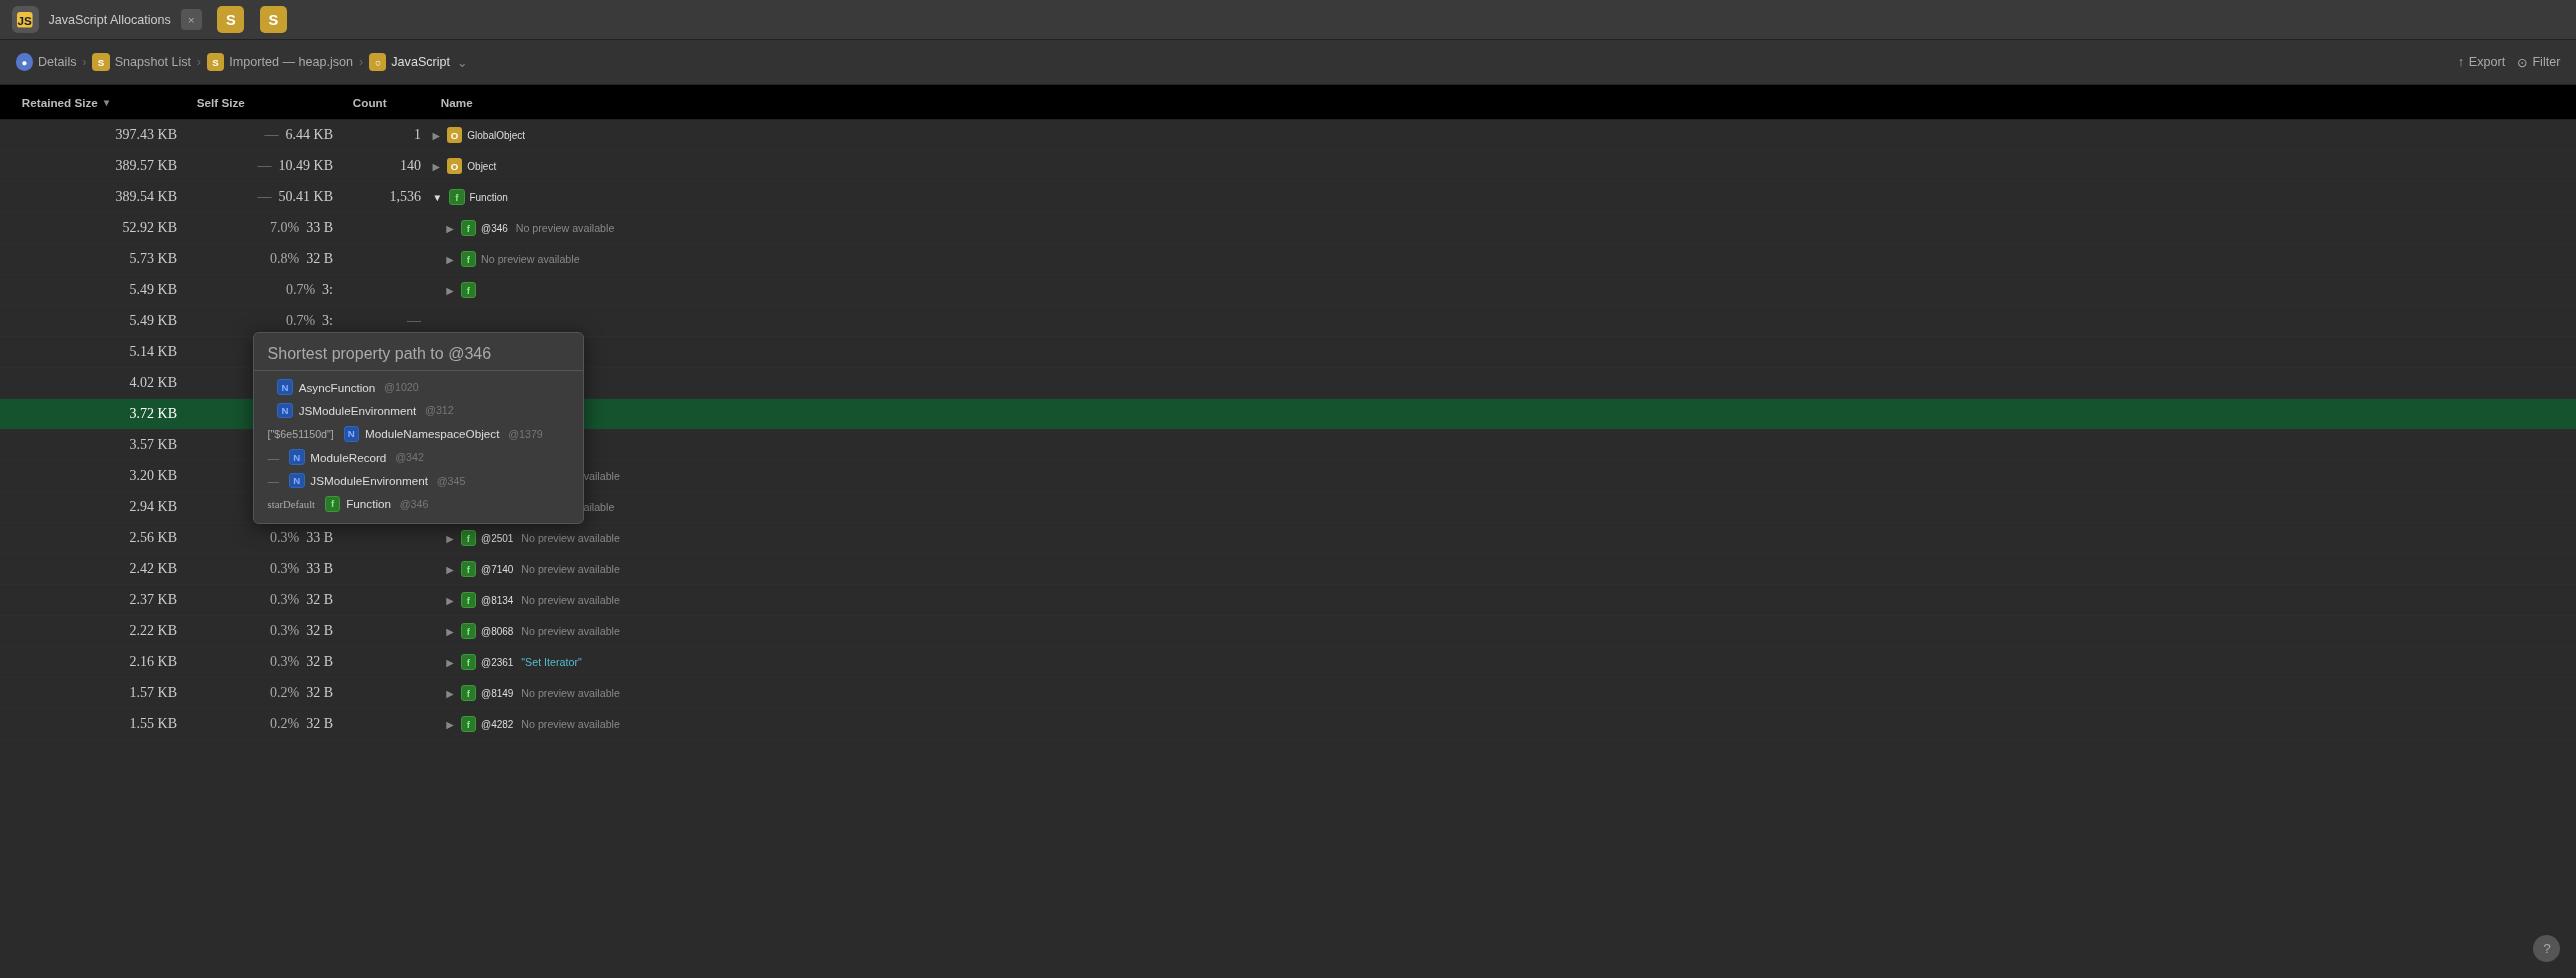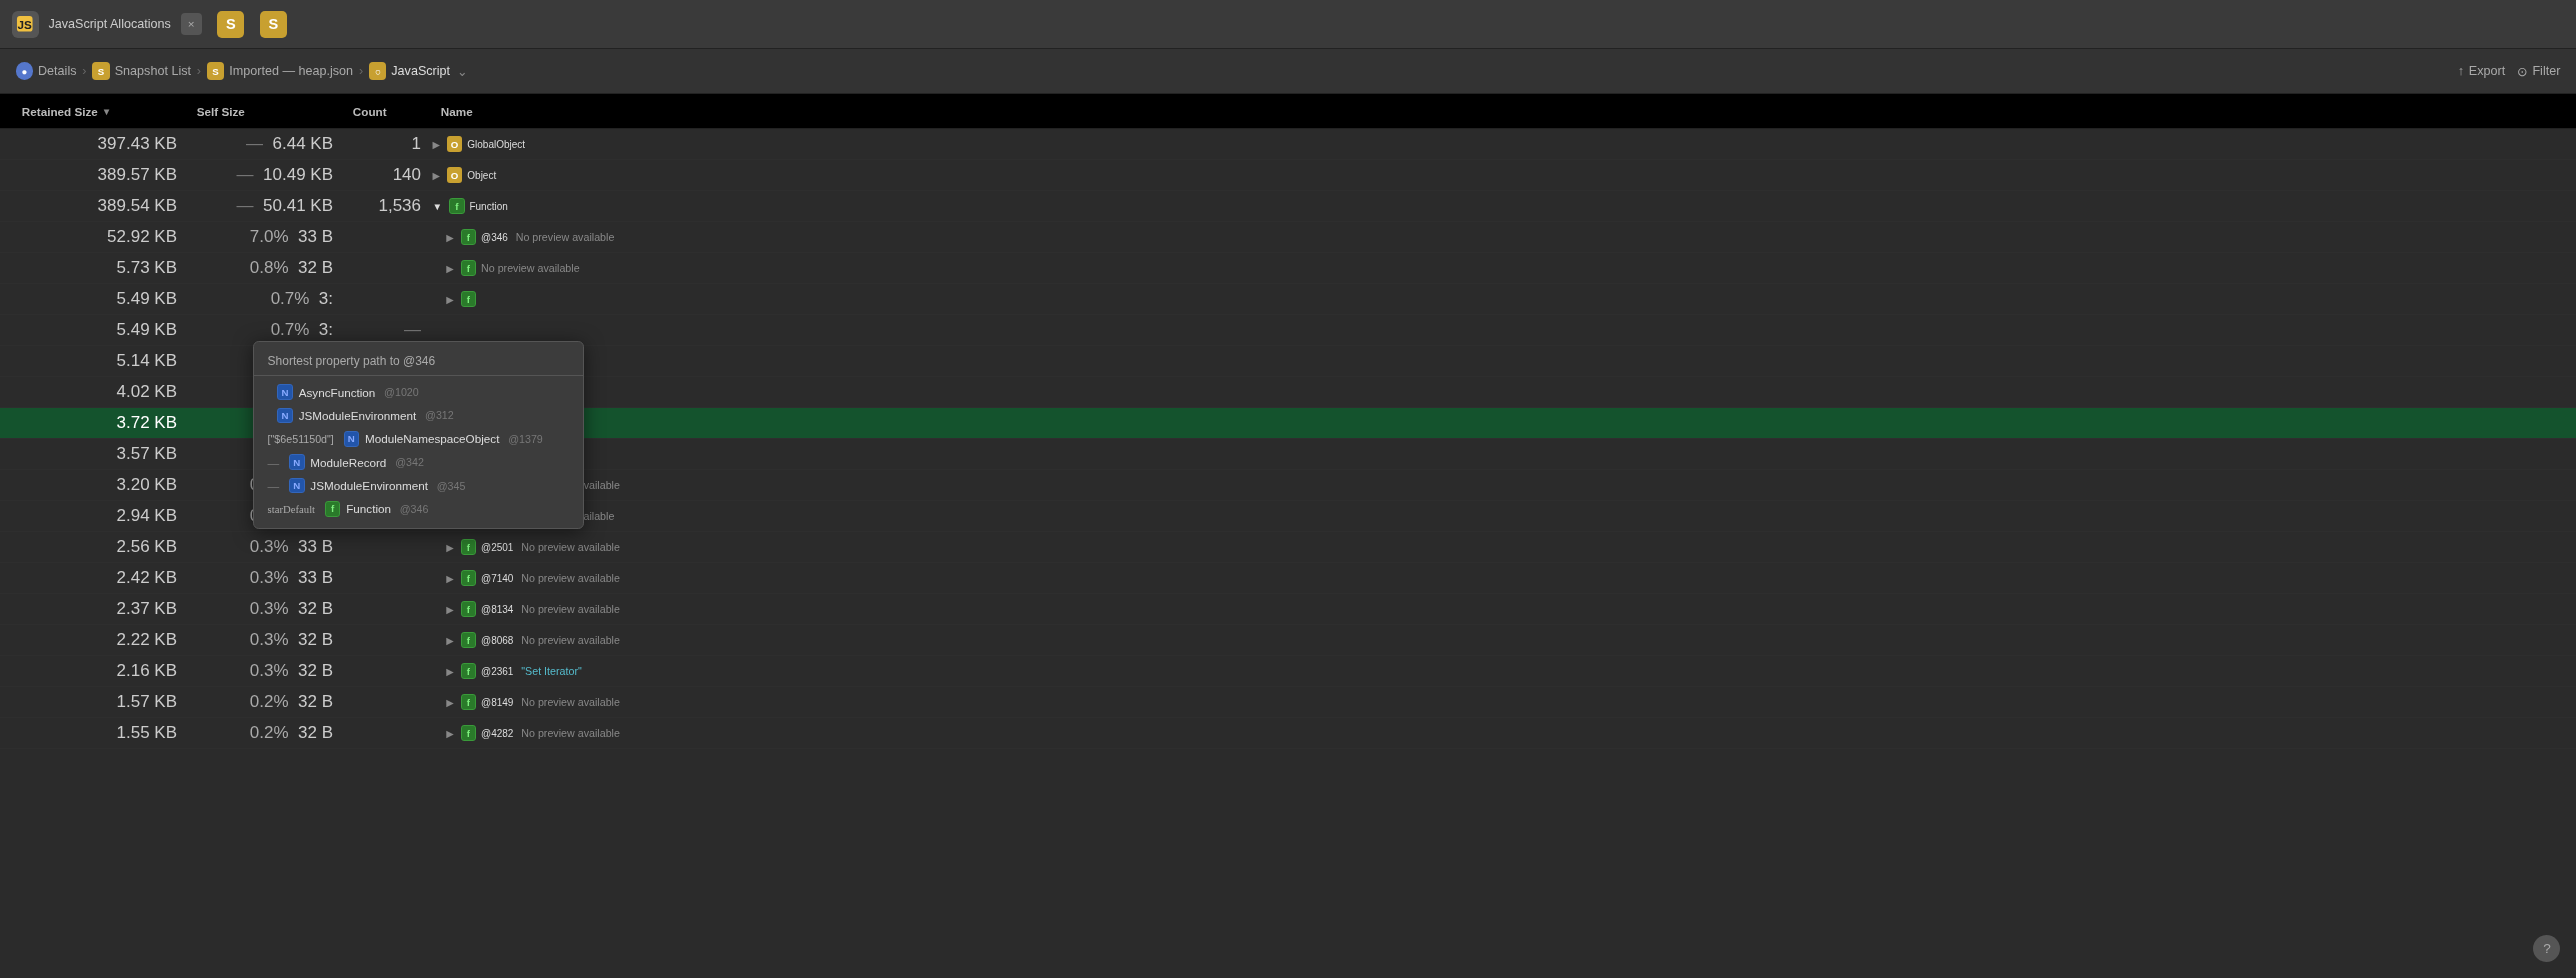--- a/index.html
+++ b/index.html
@@ -10,21 +10,21 @@
       font-size: 12.6px;
       overflow: hidden;
       width: 2576px;
       height: 979px;
     }
 
     
     .titlebar {
       display: flex;
       align-items: center;
-      height: 49px;
+      height: 40px;
       background: #3a3a3a;
       border-bottom: 1px solid #222;
       padding: 0 11.7px;
       gap: 9.7px;
     }
     .titlebar-logo {
       width: 27px; height: 27px;
       background: #555;
       border-radius: 5.8px;
       display: flex; align-items: center; justify-content: center;
@@ -118,24 +118,25 @@
       height: 31px;
       align-items: center;
       padding: 0 7.8px;
       border-bottom: 1px solid #2e2e2e;
     }
     .table-row.selected { background: #14532d; }
     .table-row.selected .cell { color: #fff; }
     .cell {
       padding: 0 5.8px;
       color: #ccc;
-      font-size: 17px;
+      font-size: 14px;
       white-space: nowrap;
       overflow: hidden;
       text-overflow: ellipsis;
+      font-family: Liberation Serif, serif;
     }
     .cell-right { text-align: right; }
     .cell-muted { color: #777; }
     .cell-percent { color: #aaa; }
 
     
     .name-cell {
       display: flex; align-items: center; gap: 4.9px;
       padding: 0 5.8px;
     }
@@ -163,21 +164,21 @@
       border: 1px solid #555;
       border-radius: 5.8px;
       padding: 7.8px 0;
       min-width: 331px;
       z-index: 100;
       box-shadow: 0 3.9px 19.5px rgba(0,0,0,0.5);
     }
     .tooltip-header {
       padding: 3.9px 13.6px 7.8px 13.6px;
       color: #aaa;
-      font-size: 12px;
+      font-size: 16px;
       border-bottom: 1px solid #555;
       margin-bottom: 3.9px;
     }
     .tooltip-row {
       display: flex; align-items: center; gap: 5.8px;
       padding: 3.9px 13.6px;
       font-size: 11.7px;
     }
     .tooltip-key { color: #aaa; margin-right: 3.9px; }
     .tooltip-icon {

